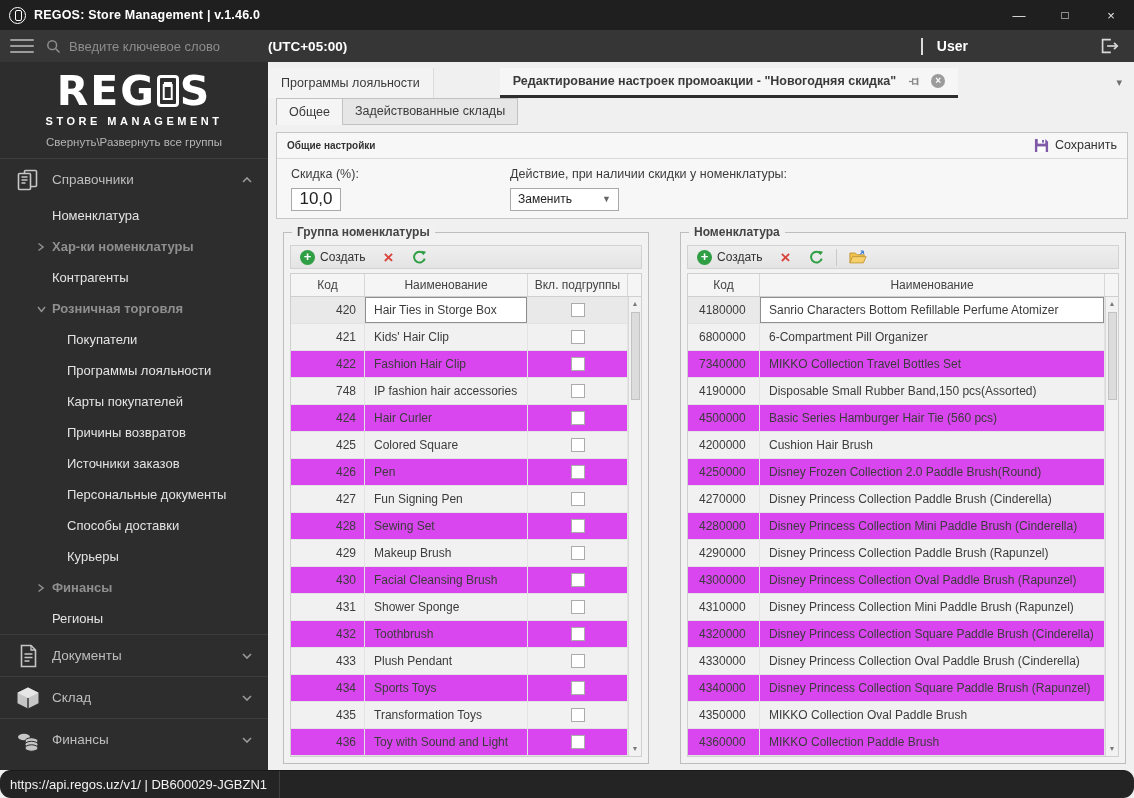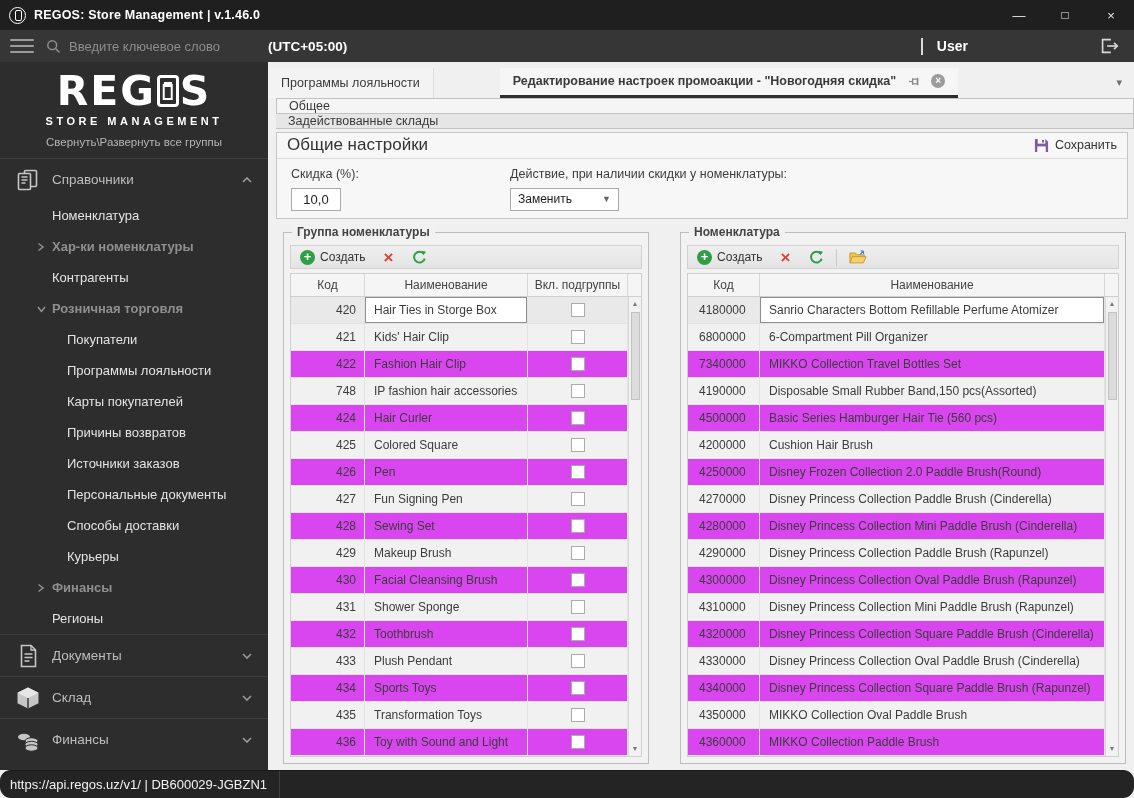--- a/index.html
+++ b/index.html
@@ -69,36 +69,36 @@
 
   .doc-tabs { margin-top:6px; height:30px; display:flex; align-items:stretch; position:relative; }
   .doc-tab { display:flex; align-items:center; padding:0 13px; font-size:12.5px; color:#3a3a3a; }
   .doc-tab.inactive { background:#f3f3f3; border-right:1px solid #dcdcdc; }
   .doc-tab.active { background:#f6f6f6; font-weight:bold; border-bottom:3px solid #2e2e2e; margin-left:66px; }
   .tab-pin { margin-left:12px; display:flex; }
   .tab-close { margin-left:10px; width:14px; height:14px; border-radius:50%; background:#9b9b9b;
     color:#fff; font-size:10px; line-height:14px; text-align:center; font-weight:bold; }
   .tabs-chevron { margin-left:auto; margin-right:12px; align-self:center; color:#6f6f6f; font-size:11px; }
 
-  .sub-tabs { height:27px; display:flex; margin-left:8px; align-items:stretch;flex-direction:column; }
+  .sub-tabs { height:27px; display:flex; margin-left:8px; align-items:stretch; }
   .sub-tab { display:flex; align-items:center; padding:0 12px; font-size:12.5px; color:#3a3a3a;
     border:1px solid #c2c2c2; }
   .sub-tab.active { background:#f5f5f5; border-bottom:none; }
   .sub-tab.inactive { background:#e6e6e6; border-left:none; }
 
   
   .settings { margin:7px 6px 0 8px; height:88px; background:#f7f7f7; border:1px solid #c6c6c6; }
   .settings-head { height:26px; display:flex; align-items:center; border-bottom:1px solid #dadada; padding:0 10px; }
-  .settings-title { font-size:17px; font-weight:normal; color:#333; }
+  .settings-title { font-size:10px; font-weight:bold; color:#333; }
   .save-btn { margin-left:auto; display:flex; align-items:center; gap:6px; font-size:12.5px; color:#333; }
   .settings-body { display:flex; padding:8px 0 0 14px; }
   .fgroup1 { width:219px; }
   .flabel { font-size:12.5px; color:#3c3c3c; }
   .finput { margin-top:7px; width:50px; height:23px; border:1px solid #a9a9a9; background:#fff;
-    font-size:13px; text-align:center; color:#222; font-family:inherit; }
+    font-size:17px; text-align:center; color:#222; font-family:inherit; }
   .fselect { margin-top:7px; width:109px; height:23px; border:1px solid #a9a9a9; background:#fff;
     display:flex; align-items:center; font-size:12px; color:#222; padding-left:7px; }
   .fselect .caret { margin-left:auto; margin-right:7px; color:#666; font-size:9px; }
 
   
   .panels { margin:13px 8px 0 15px; flex:1 1 auto; display:flex; gap:31px; padding-bottom:6px; min-height:0; }
   .fbox { position:relative; border:1px solid #bdbdbd; background:#f2f2f2; padding:12px 6px 6px;
     display:flex; flex-direction:column; }
   .fbox.left { width:366px; flex:0 0 366px; }
   .fbox.right { flex:1 1 auto; }

